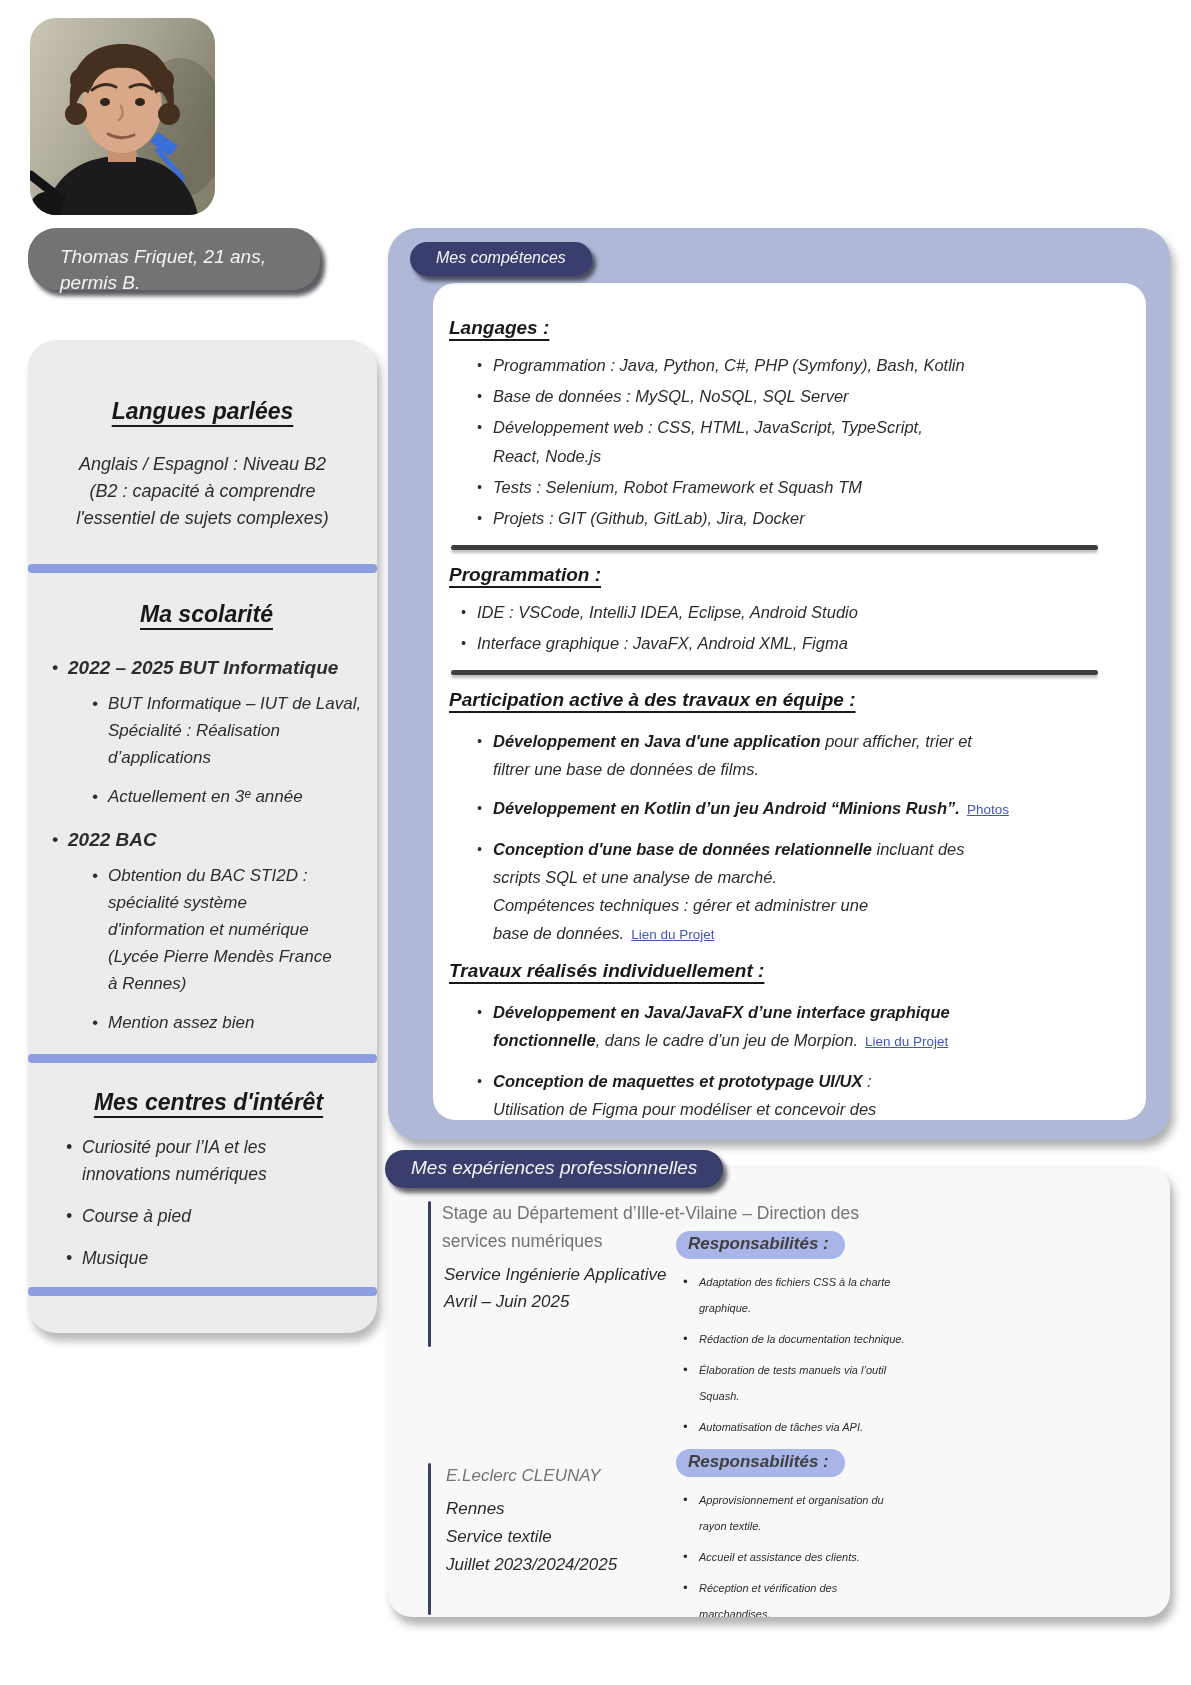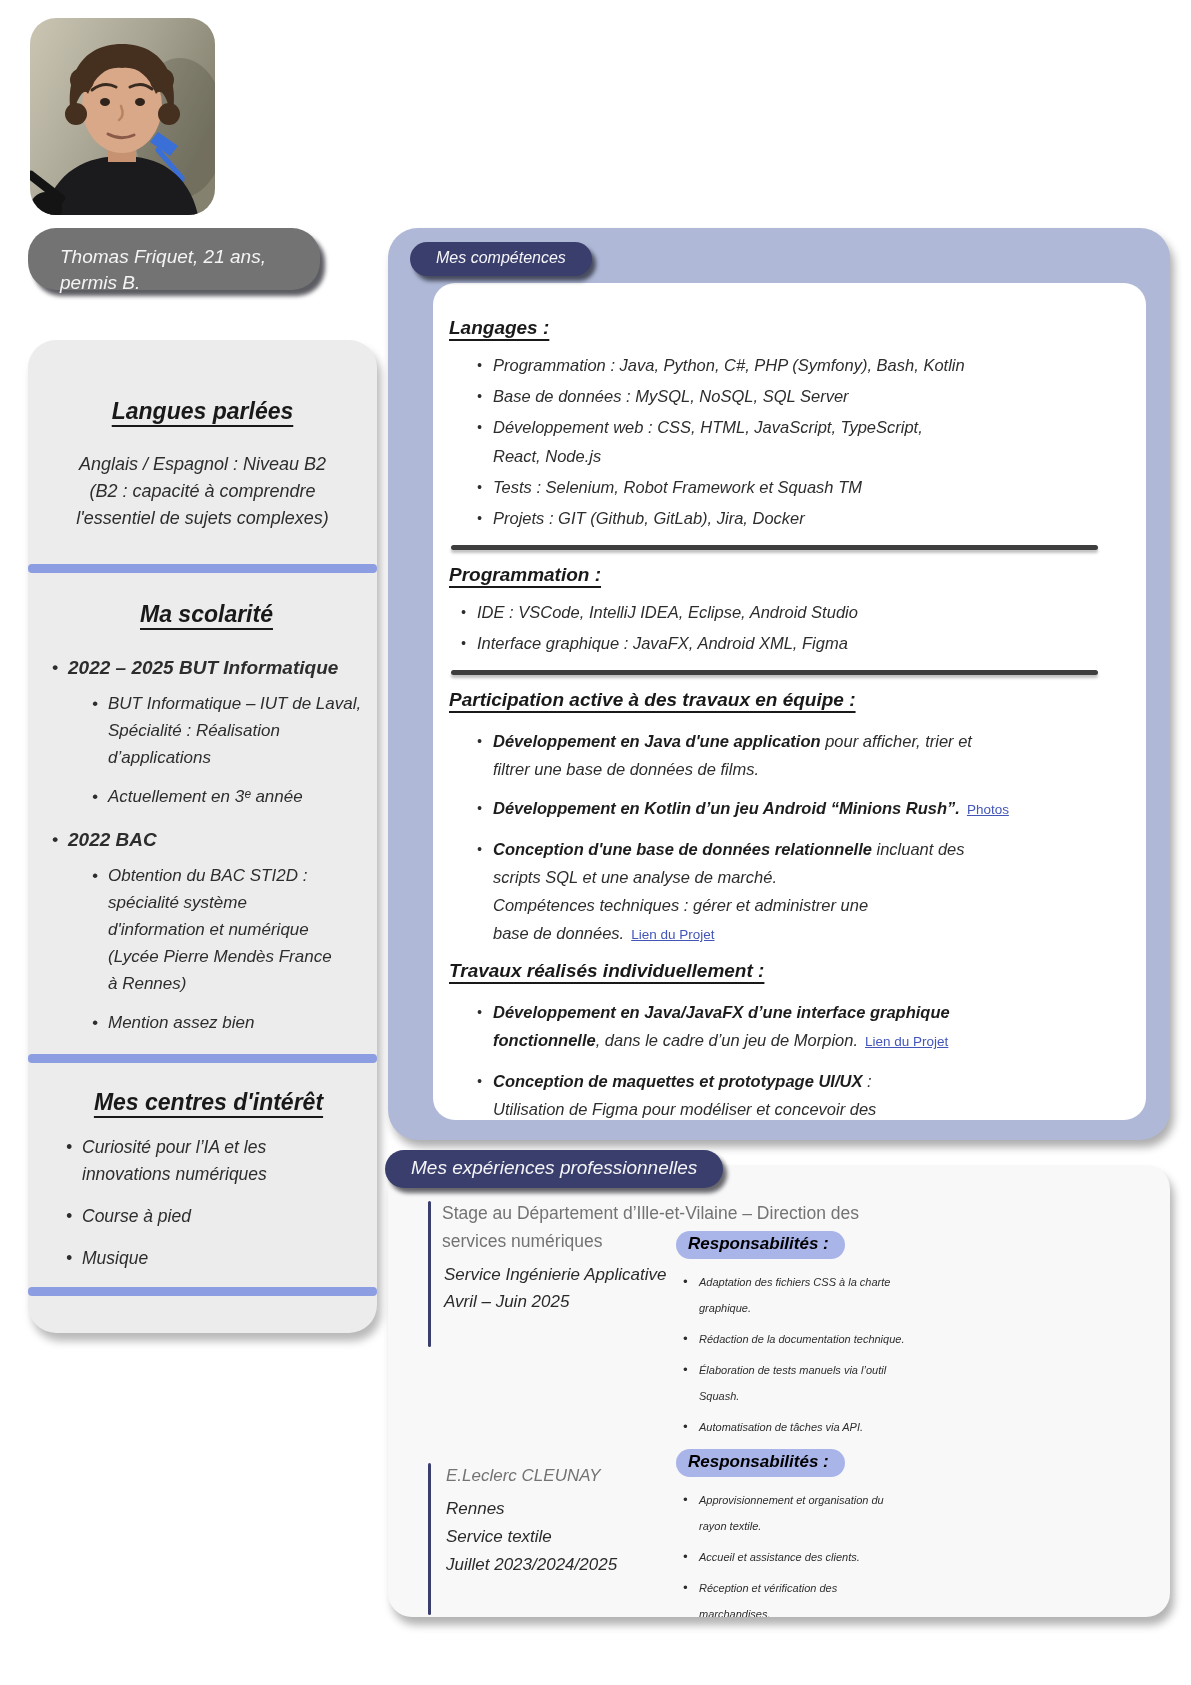--- a/index.html
+++ b/index.html
@@ -116,21 +116,21 @@
   .exp-title { margin-left:14px; font-size:17.5px; line-height:28px; color:#737373; white-space:pre-line; }
   .exp-meta { margin:6px 0 0 16px; font-style:italic; font-size:17px; line-height:27px; color:#2a2a2a; }
   .exp2 .exp-title { margin-left:18px; padding-top:14px; font-style:italic; font-size:17px; line-height:26px; }
   .exp2 .exp-meta { margin-left:18px; }
   .exp2 .exp-meta div { margin-bottom:1px; }
   .exp-right { position:absolute; left:248px; right:0; }
   .exp1 .exp-right { top:32px; }
   .exp2 .exp-right { top:0; }
   .resp-pill {
     display:inline-block; background:#A9B5E9; border-radius:16px; padding:3px 16px 5px 12px;
-    font-weight:700; font-style:italic; font-size:17px; color:#000000;
+    font-weight:700; font-style:italic; font-size:17px; color:#404040;
   }
   .exp-bullets { list-style:none; margin:10px 0 0 6px; font-style:italic; }
   .exp-bullets li { position:relative; padding-left:17px; font-size:11px; line-height:26px; margin-bottom:5px; white-space:pre-line; }
   .exp-bullets li::before { content:"•"; position:absolute; left:1px; font-size:13px; }
 </style>
 </head>
 <body>
 
 <div class="photo">
   <svg width="185" height="197" viewBox="0 0 185 197">

